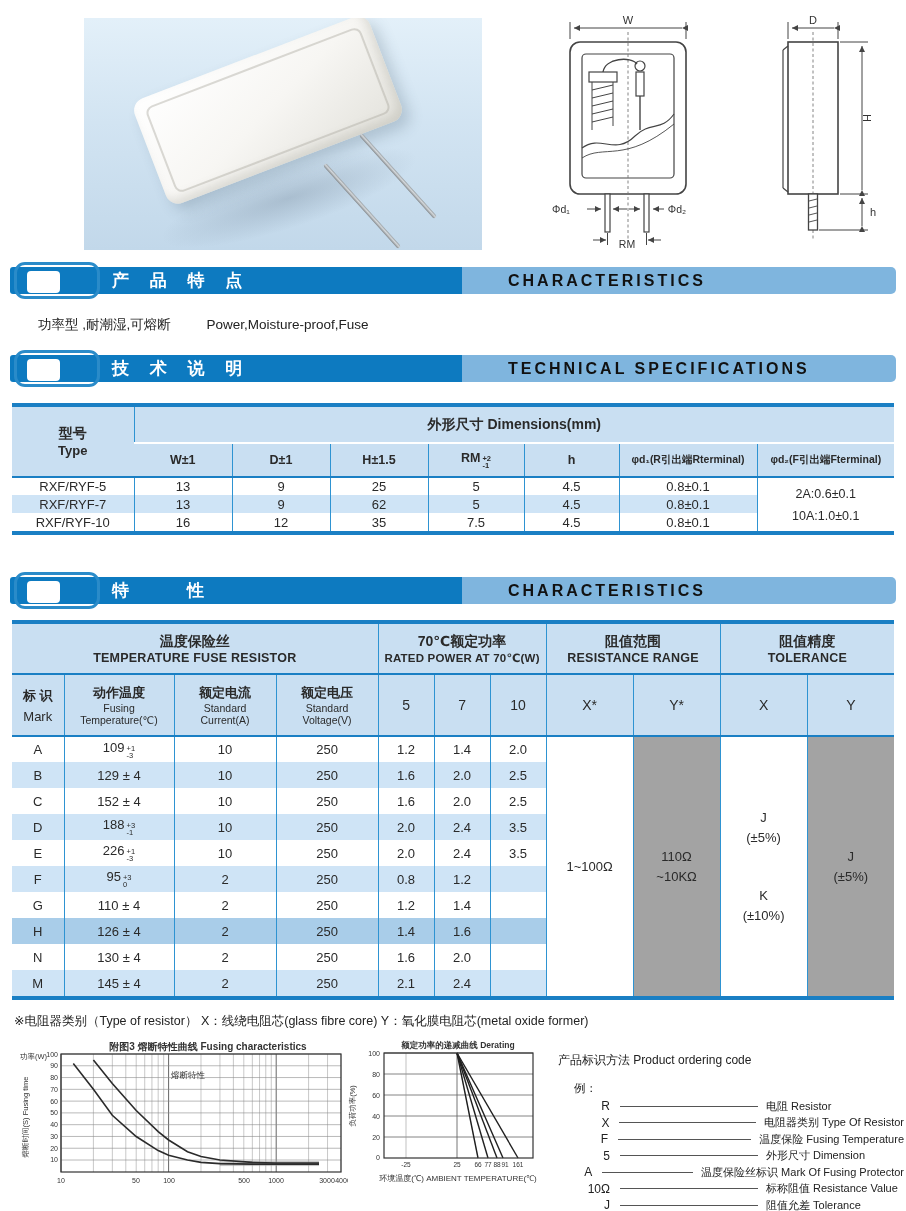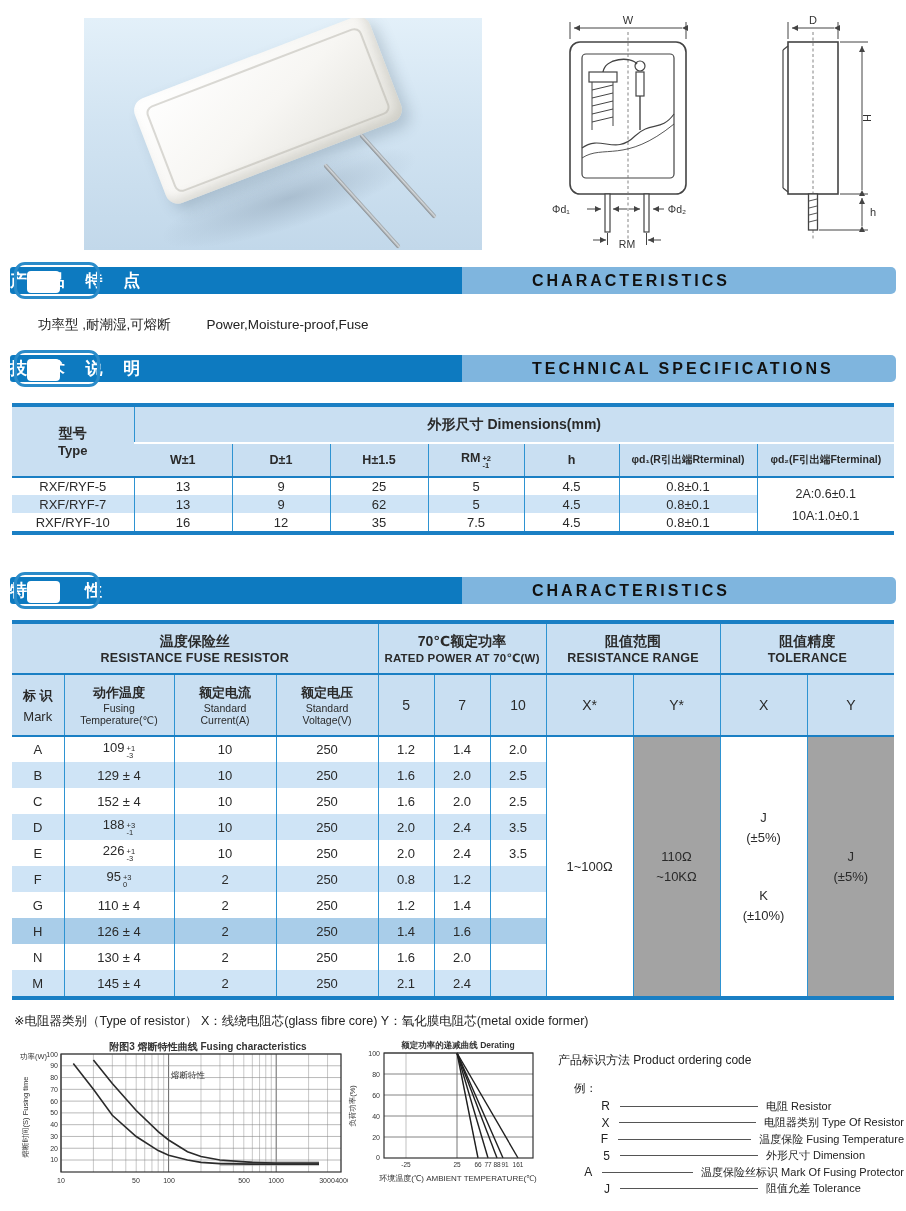--- a/index.html
+++ b/index.html
@@ -35,22 +35,22 @@
   
   .secbar { position:absolute; left:10px; width:886px; height:27px; display:flex; }
   .secbar-dark { width:452px; background:#0d7ac0; border-radius:3px 0 0 3px;
     display:flex; align-items:center; position:relative; }
   .secbar-light { flex:1; background:#7fb5de; border-radius:0 5px 5px 0;
     display:flex; align-items:center; }
   .badge { position:absolute; left:4px; top:-5px; width:86px; height:37px;
     border:3px solid #2a8bc9; border-radius:11px; background:transparent; }
   .badge-sq { position:absolute; left:10px; top:6px; width:33px; height:22px;
     background:#fff; border-radius:4px; }
-  .secbar-zh { color:#fff; font-weight:bold; font-size:17px; letter-spacing:8px; }
-  .secbar-en { padding-left:70px; color:#111; font-weight:bold; font-size:16px; letter-spacing:3px; }
+  .secbar-zh { margin-left:102px; color:#fff; font-weight:bold; font-size:17px; letter-spacing:8px; }
+  .secbar-en { padding-left:46px; color:#111; font-weight:bold; font-size:16px; letter-spacing:3px; }
 
   .intro { position:absolute; left:38px; top:316px; font-size:13.5px; color:#222; }
   .intro .en { margin-left:32px; }
 
   
   .tblwrap { position:absolute; left:12px; width:882px;
     border-top:4px solid #1a7fc4; border-bottom:4px solid #1a7fc4; }
   table { border-collapse:collapse; table-layout:fixed; width:882px; }
   th, td { border-left:1.5px solid #2e93d2; text-align:center; vertical-align:middle;
     font-size:13px; color:#2a2a2a; overflow:hidden; }
@@ -334,21 +334,21 @@
         <col style="width:56px">
     <col style="width:87px">
         <col style="width:87px">
         <col style="width:87px">
         <col style="width:87px">
   </colgroup>
   <thead>
     <tr class="group">
       <th colspan="4">
         <div class="gzh">温度保险丝</div>
-        <div class="gen">RESISTANCE FUSE RESISTOR</div>
+        <div class="gen">TEMPERATURE FUSE RESISTOR</div>
       </th>
       <th colspan="3">
         <div class="gzh">70℃额定功率</div>
         <div class="gen" style="font-size:11.5px">RATED POWER AT 70℃(W)</div>
       </th>
       <th colspan="2">
         <div class="gzh">阻值范围</div>
         <div class="gen">RESISTANCE RANGE</div>
       </th>
       <th colspan="2">
@@ -641,17 +641,22 @@
     <span class="ord-code">5</span>
     <span class="ord-line"></span>
     <span class="ord-desc">外形尺寸 Dimension</span>
   </div>
   <div class="ord-row">
     <span class="ord-code">A</span>
     <span class="ord-line"></span>
     <span class="ord-desc">温度保险丝标识 Mark Of Fusing Protector</span>
   </div>
   <div class="ord-row">
+    <span class="ord-code">10Ω</span>
+    <span class="ord-line"></span>
+    <span class="ord-desc">标称阻值 Resistance Value</span>
+  </div>
+  <div class="ord-row">
     <span class="ord-code">J</span>
     <span class="ord-line"></span>
     <span class="ord-desc">阻值允差 Tolerance</span>
   </div>
 </div>
 
 </body></html>

